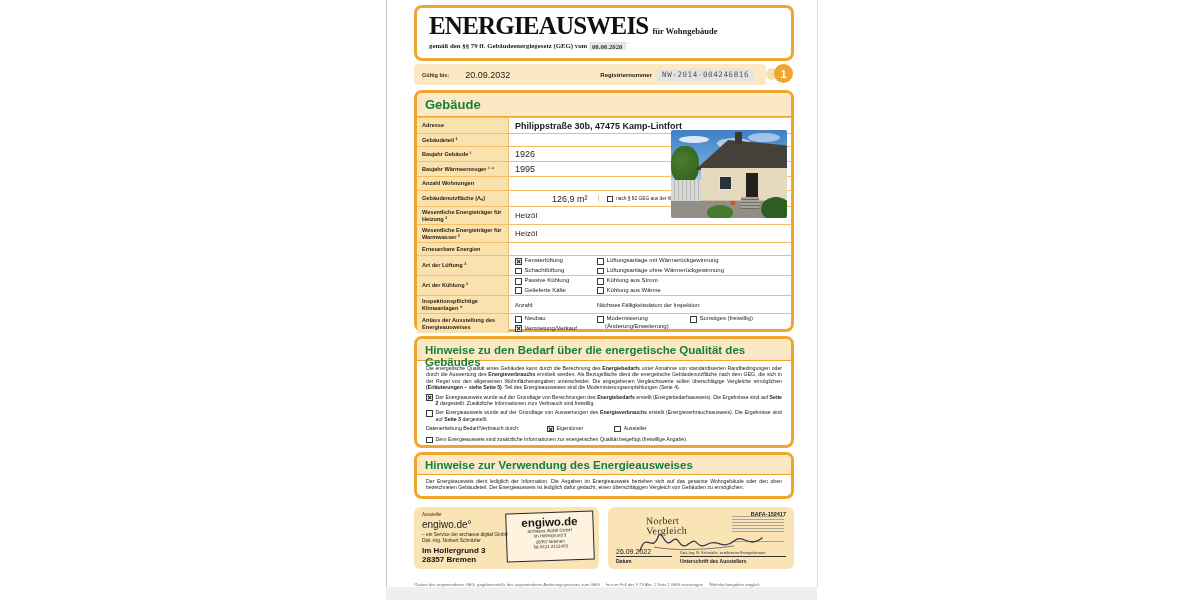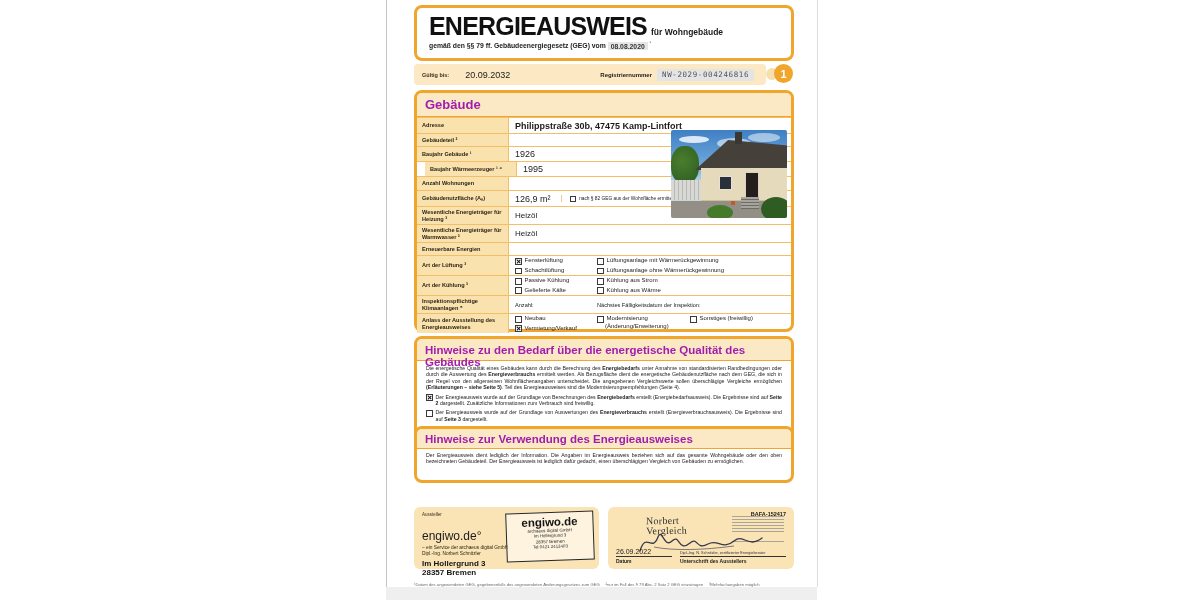--- a/index.html
+++ b/index.html
@@ -3,21 +3,21 @@
 <meta charset="utf-8">
 <style>
   html,body{margin:0;padding:0;}
   body{width:1200px;height:600px;background:#ffffff;overflow:hidden;
        font-family:"Liberation Sans",sans-serif;color:#1a1a1a;
        -webkit-font-smoothing:antialiased;}
   .page{position:absolute;left:386px;top:0;width:430px;height:587px;background:#fff;
         border-left:1px solid #c4c4c4;border-right:1px solid #dcdcdc;}
   .below-page{position:absolute;left:386px;top:587px;width:431px;height:13px;background:#efefef;}
   .obox{position:absolute;left:27px;width:380px;border:3px solid #F0A62C;border-radius:8px;background:#fff;box-sizing:border-box;}
-  .bandtitle{background:#FBE8C4;border-bottom:1.5px solid #F0A62C;font-weight:bold;color:#a21caf;
+  .bandtitle{background:#FBE8C4;border-bottom:1.5px solid #F0A62C;font-weight:bold;color:#15803d;
              padding:3px 8px 2px 8px;border-radius:5px 5px 0 0;}
   .b{font-weight:bold;}
   
   .hbox{top:5px;height:56px;}
   .htitle{font-size:25px;font-weight:bold;letter-spacing:-0.8px;line-height:26px;color:#111;}
   .hsuffix{font-size:8.5px;font-weight:bold;margin-left:4px;}
   .hlaw{font-size:6.8px;font-weight:bold;color:#222;margin-top:2px;}
   .graychip{background:#e6e6e6;padding:0.5px 3px;color:#333;}
   sup{font-size:0.6em;}
   
@@ -74,36 +74,36 @@
   .door{position:absolute;left:74px;top:42px;width:12px;height:27px;background:#241f1c;border:1px solid #ddd2c0;}
   .window{position:absolute;left:48px;top:46px;width:11px;height:12px;background:#2a313a;border:1px solid #e8e0d0;}
   .ground{position:absolute;left:0;bottom:0;width:100%;height:17px;background:#938f86;}
   .steps{position:absolute;left:70px;top:67px;width:18px;height:12px;
          background:repeating-linear-gradient(180deg,#a7a49d 0 2px,#6f6c66 2px 3px);}
   .bush-r{position:absolute;right:-4px;bottom:-3px;width:30px;height:24px;border-radius:50%;background:#2e5c22;}
   .bush-c{position:absolute;left:36px;bottom:-2px;width:26px;height:15px;border-radius:50%;background:#447a2c;}
   .pot{position:absolute;left:60px;bottom:13px;width:4px;height:4px;background:#c05a2a;}
   
   .qbox{top:336px;height:112px;}
-  .ubox{top:426px;height:57px;}
+  .ubox{top:452px;height:47px;}
   .hband{font-size:11.5px;height:22px;box-sizing:border-box;padding-top:5px;}
   .hband2{font-size:11.5px;height:20px;box-sizing:border-box;padding-top:4px;}
   .qbody{padding:4px 9px 3px 9px;font-size:5.2px;line-height:6.3px;color:#222;text-align:justify;}
   .qpara{margin-bottom:3.5px;}
   .cbpara{display:flex;gap:3px;margin-bottom:3px;}
   .cbpara .txt{flex:1;}
   .datarow{display:flex;align-items:center;gap:3px;margin:3px 0 3.5px 0;}
   .datarow .dl{width:118px;flex:none;}
   .datarow .do{display:flex;gap:3px;align-items:flex-start;margin-right:28px;}
   
   .bbox{position:absolute;top:507px;height:62px;background:#FAE4B5;border-radius:6px;box-sizing:border-box;padding:5px 8px;}
   .issuer{left:27px;width:185px;}
   .signbox{left:221px;width:186px;}
   .tiny{font-size:4.5px;color:#3a2f1a;}
-  .iname{font-size:12px;margin-top:12px;color:#1c1c1c;}
+  .iname{font-size:10px;margin-top:2px;color:#1c1c1c;}
   .iline{font-size:4.8px;color:#2a2415;margin-top:1.5px;}
   .istreet{font-size:8px;font-weight:bold;margin-top:2.5px;color:#141414;}
   .icity{font-size:8px;font-weight:bold;color:#141414;}
   .stamp{position:absolute;left:92px;top:5px;width:88px;height:49px;border:1.4px solid #262626;
          background:rgba(255,255,255,0.55);transform:rotate(-2deg);box-sizing:border-box;
          text-align:center;padding-top:3px;}
   .stampname{font-size:11.5px;font-weight:bold;color:#161616;line-height:12px;}
   .stampline{font-size:4.4px;line-height:5.4px;color:#2b2b2b;}
   .bafa{position:absolute;right:8px;top:4px;font-size:5.5px;font-weight:bold;color:#222;}
   .signame{position:absolute;left:38px;top:9px;font-size:10px;line-height:9.5px;color:#2e2e2e;
@@ -119,64 +119,64 @@
   .siglab{font-size:5px;font-weight:bold;margin-top:1px;color:#222;}
   
   .footnotes{position:absolute;left:27px;top:572px;width:380px;font-size:4.2px;line-height:5.2px;
              color:#6f6a60;white-space:pre-wrap;}
 </style>
 </head>
 <body>
 
 <div class="page">
 
-  <div class="obox hbox" style="padding:5px 12px;">
+  <div class="obox hbox" style="padding:5px 12px;font-family:Liberation Serif, serif;">
     <div>
       <span class="htitle">ENERGIEAUSWEIS</span><span class="hsuffix">für Wohngebäude</span>
     </div>
     <div class="hlaw">
       <span>gemäß den §§ 79 ff. Gebäudeenergiegesetz (GEG) vom</span>
       <span class="graychip">08.08.2020</span>
       <sup>¹</sup>
     </div>
   </div>
 
   <div class="vbar">
     <span class="vlabel">Gültig bis:</span>
     <span class="vdate">20.09.2032</span>
     <span class="vreg">Registriernummer</span>
-    <span class="vregnum">NW-2029-004246816</span>
+    <span class="vregnum">NW-2014-004246816</span>
   </div>
   <div class="badge-shadow"></div>
   <div class="badge">1</div>
 
   <div class="obox gbox">
     <div class="bandtitle gband">Gebäude</div>
 
     <div class="trow" style="min-height:15px;">
       <div class="tlabel">Adresse</div>
       <div class="tval big b">Philippstraße 30b, 47475 Kamp-Lintfort</div>
     </div>
     <div class="trow" style="min-height:12px;">
       <div class="tlabel">Gebäudeteil ²</div>
       <div class="tval"></div>
     </div>
     <div class="trow" style="min-height:14px;justify-content:flex-end;">
       <div class="tlabel">Baujahr Gebäude ¹</div>
       <div class="tval big">1926</div>
     </div>
-    <div class="trow" style="min-height:14px;padding-left:8px;">
+    <div class="trow" style="min-height:14px;">
       <div class="tlabel">Baujahr Wärmeerzeuger ¹ ⁴</div>
       <div class="tval big">1995</div>
     </div>
     <div class="trow" style="min-height:13px;">
       <div class="tlabel">Anzahl Wohnungen</div>
       <div class="tval"></div>
     </div>
-    <div class="trow" style="min-height:15px;">
+    <div class="trow" style="min-height:15px;gap:37px;">
       <div class="tlabel">Gebäudenutzfläche (Aₙ)</div>
       <div class="tval big">
         <span>126,9 m²</span>
         <span class="areanote">
           <span class="cbx"></span>
           <span>nach § 82 GEG aus der Wohnfläche ermittelt</span>
         </span>
       </div>
     </div>
     <div class="trow" style="min-height:16px;">

